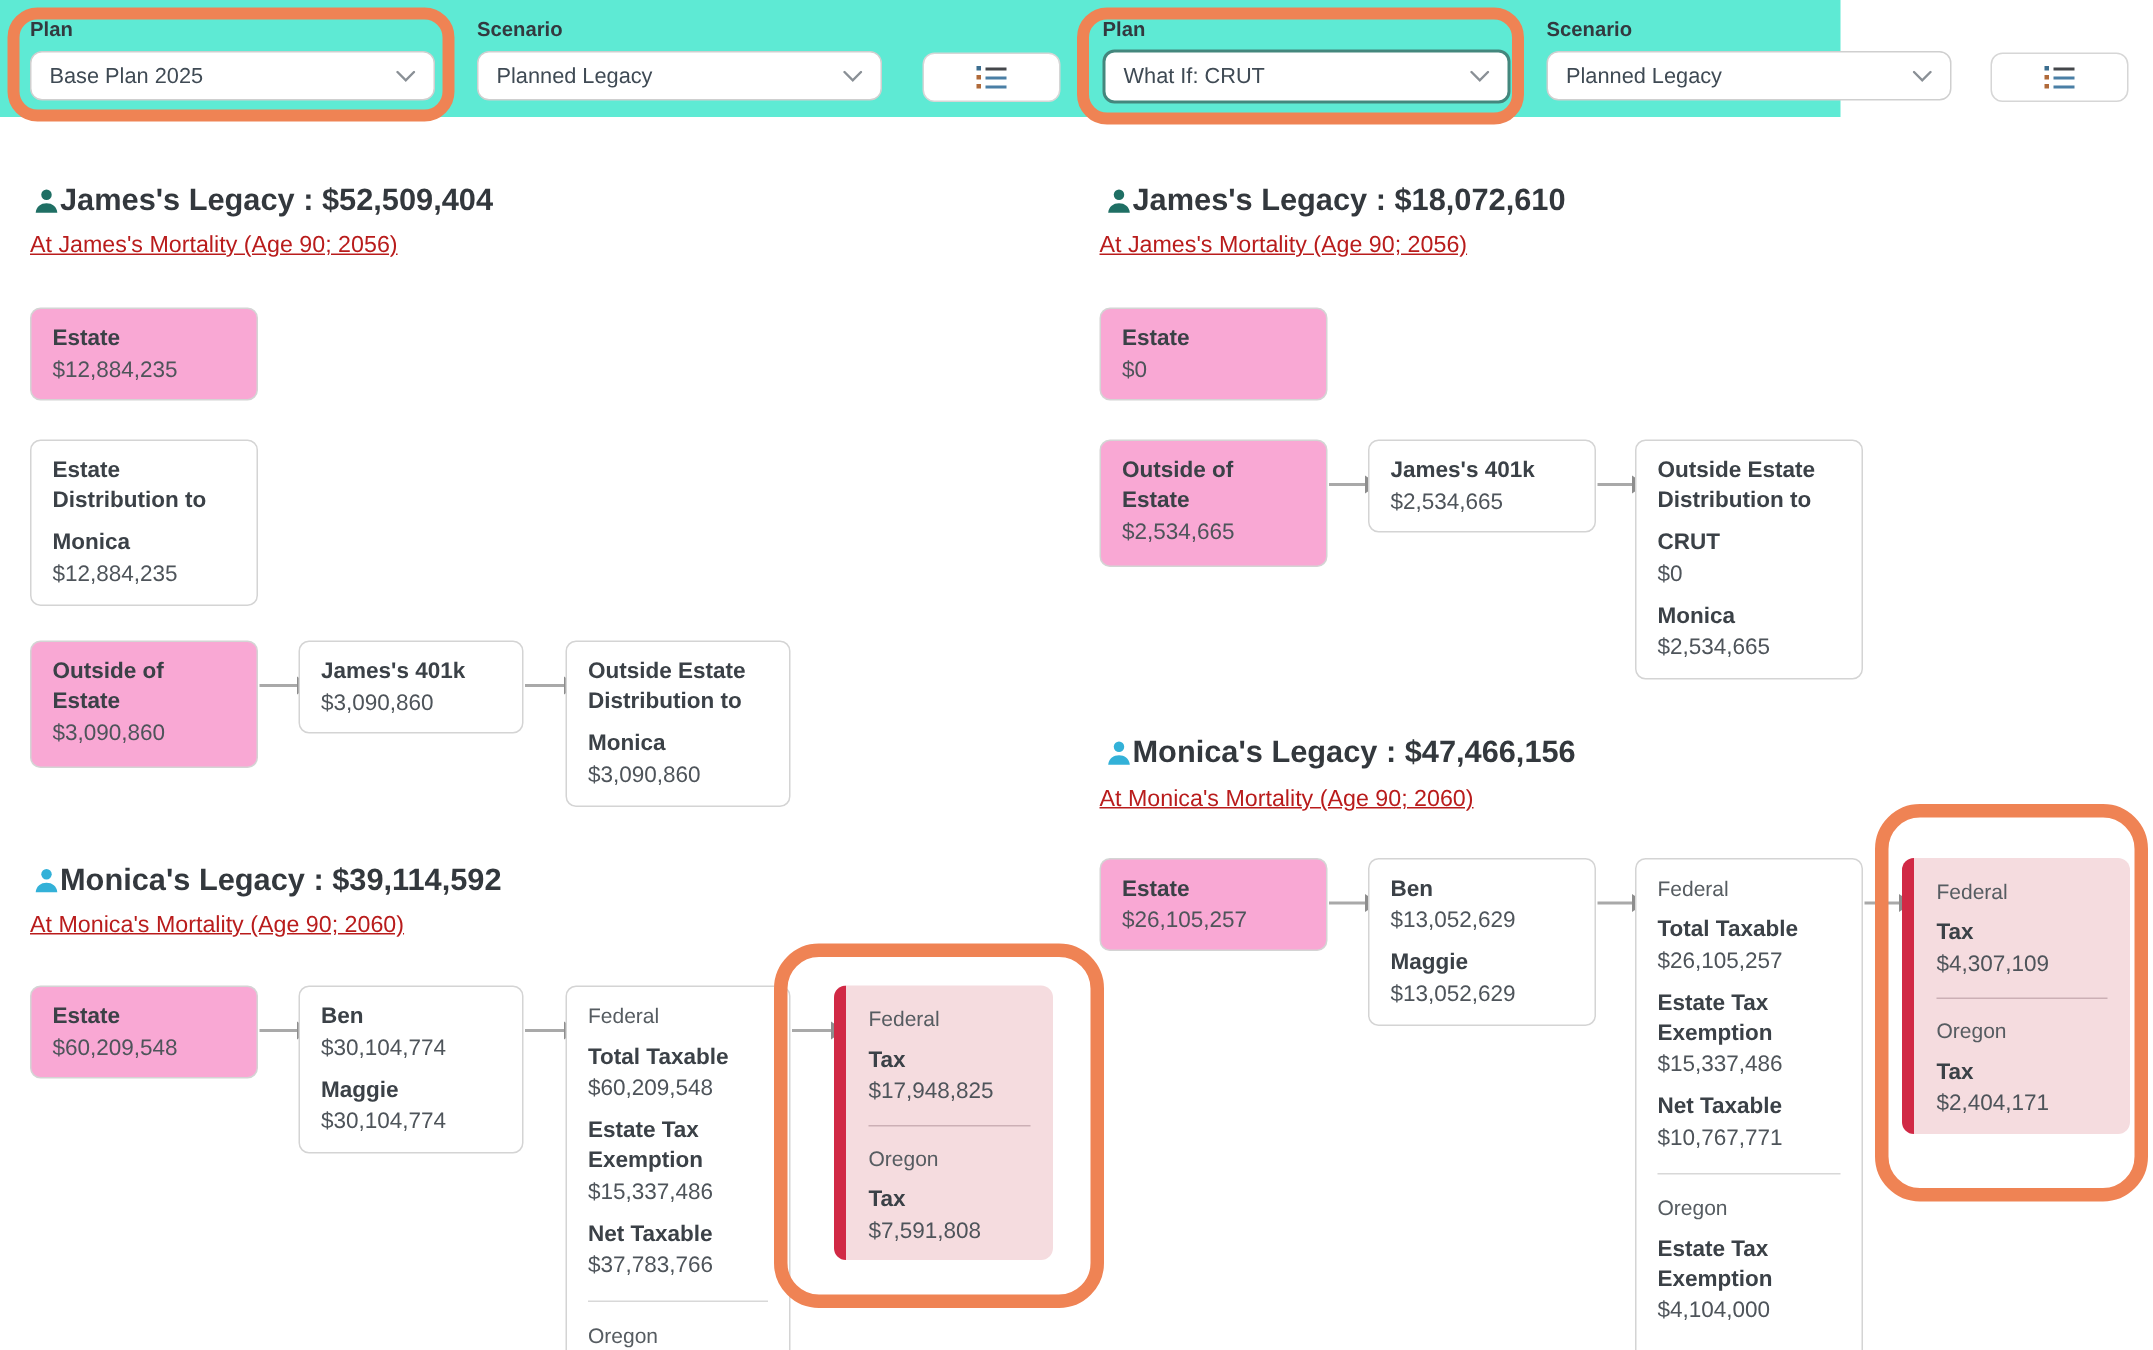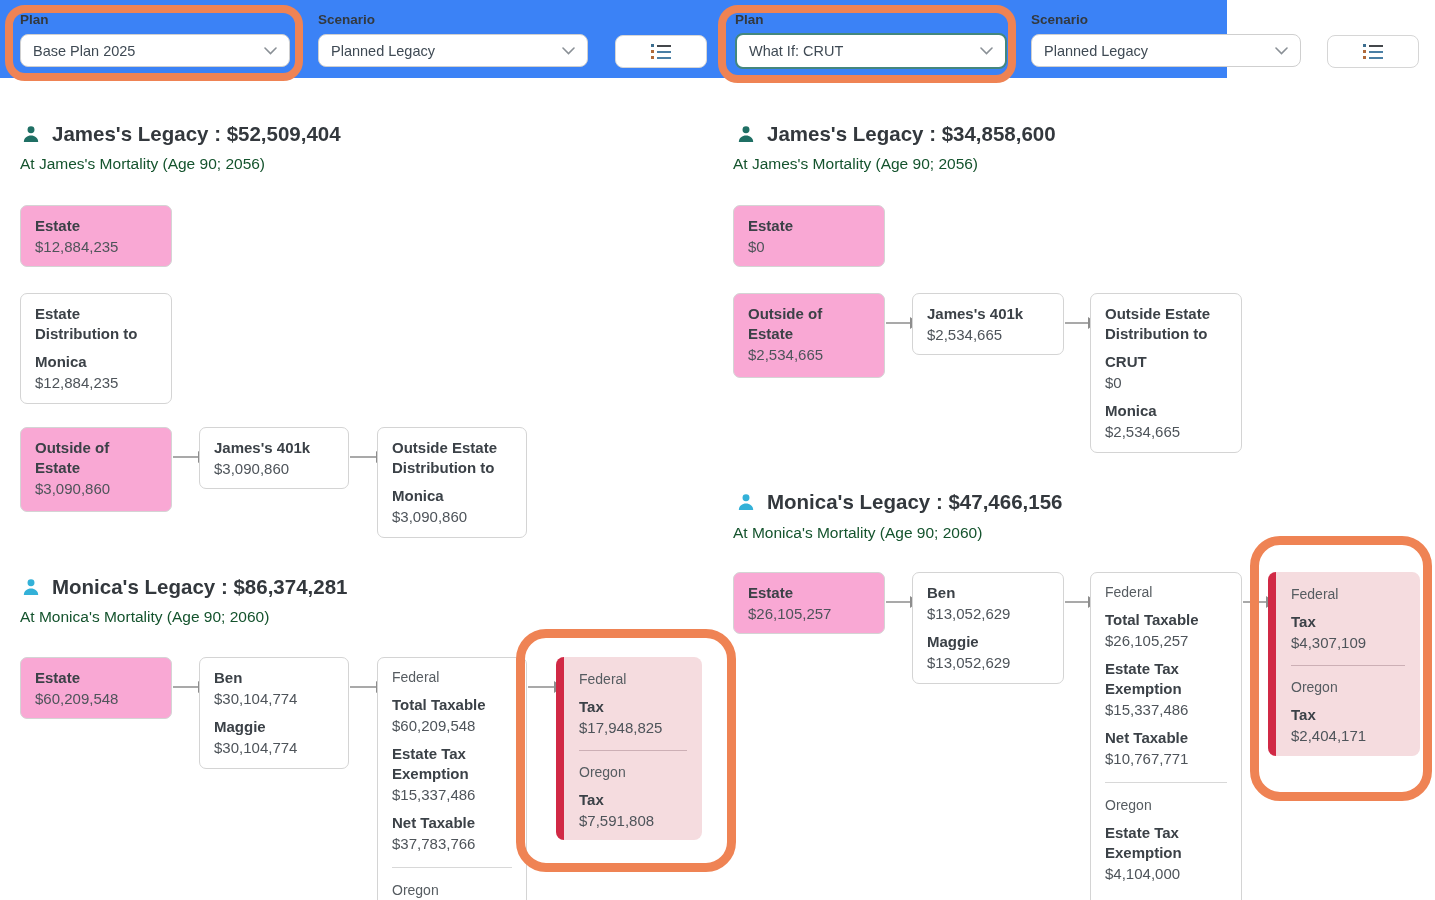--- a/index.html
+++ b/index.html
@@ -1,41 +1,41 @@
 <!DOCTYPE html>
 <html><head>
 <meta charset="utf-8">
 <style>
   * { margin:0; padding:0; box-sizing:border-box; }
   html,body { width:1435px; height:900px; overflow:hidden; background:#fff;
     font-family:"Liberation Sans", sans-serif; color:#3d4349; }
 
   
-  .topbar { position:absolute; left:0; top:0; width:1227px; height:78px; background:#3b82f6; }
+  .topbar { position:absolute; left:0; top:0; width:1227px; height:78px; background:#5eead4; }
   .field { position:absolute; top:12px; }
   .field-label { font-size:13.5px; font-weight:700; color:#33393f; margin-bottom:7px; }
   .select { background:#fff; border:1px solid #cfcfcf; border-radius:8px; height:33px;
     display:flex; align-items:center; justify-content:space-between; padding:0 12px;
     font-size:14.5px; color:#3f4a54; cursor:pointer; }
   .select.active { border:2px solid #44877d; height:36px; margin-top:-1px; }
   .icon-btn { position:absolute; top:35px; width:92px; height:33px; background:#fff;
     border:1px solid #d6d6d6; border-radius:8px; display:flex; align-items:center;
     justify-content:center; cursor:pointer; }
   .list-glyph { display:flex; flex-direction:column; gap:3px; }
   .list-glyph .row { display:flex; align-items:center; gap:3px; }
   .list-glyph .dot { width:3px; height:3px; background:#b06a3a; }
   .list-glyph .bar { width:14px; height:2px; background:#44474b; }
   .list-glyph .row:nth-child(2) .bar, .list-glyph .row:nth-child(3) .bar { background:#4a7fa5; }
   .list-glyph .row:nth-child(1) .dot { background:#3c6e8f; }
 
   
-  .legacy-header { position:absolute; display:flex; align-items:center; gap:12px; }
+  .legacy-header { position:absolute; display:flex; align-items:center; }
   .person { width:18px; height:18px; display:inline-block; }
   .legacy-title { font-size:20.5px; font-weight:700; color:#33383d; }
-  .legacy-sub { position:absolute; font-size:15.5px; color:#14532d; }
+  .legacy-sub { position:absolute; font-size:15.5px; color:#b91c1c;text-decoration:underline; }
 
   
   .node { position:absolute; background:#fff; border:1px solid #d4d4d4; border-radius:7px;
     padding:10px 14px; font-size:15px; cursor:pointer; }
   .node.gray { background:#f9a8d4; }
   .node .lbl { font-weight:700; color:#3b4147; line-height:20px; }
   .node .val { color:#4e545a; line-height:21px; }
   .node .entry { margin-top:8px; }
   .node .entry:first-child { margin-top:0; }
   .node .sec { font-size:14px; color:#565c61; line-height:19px; margin-bottom:7px; }
@@ -176,21 +176,21 @@
     </div>
   </div>
 
   <div class="legacy-header" style="left:22px;top:575px;">
     <span class="person">
       <svg viewBox="0 0 16 16" width="18" height="18" fill="#33b1d8">
           <circle cx="8" cy="4.3" r="3.1"></circle>
           <path d="M1.6 15c.3-3.6 3-5.6 6.4-5.6s6.1 2 6.4 5.6z"></path>
         </svg>
     </span>
-    <span class="legacy-title">Monica's Legacy : $86,374,281</span>
+    <span class="legacy-title">Monica's Legacy : $39,114,592</span>
   </div>
   <div class="legacy-sub" style="left:20px;top:608px;">At Monica's Mortality (Age 90; 2060)</div>
 
   <div class="node gray" style="left:20px;top:657px;width:152px;height:62px;">
     <div class="lbl">Estate</div>
     <div class="val">$60,209,548</div>
   </div>
   <div class="arrow" style="left:173px;top:686px;width:26px;"></div>
   <div class="node" style="left:199px;top:657px;width:150px;">
     <div class="entry">
@@ -241,21 +241,21 @@
 
 <section>
 
   <div class="legacy-header" style="left:737px;top:122px;">
     <span class="person">
       <svg viewBox="0 0 16 16" width="18" height="18" fill="#1f6f64">
           <circle cx="8" cy="4.3" r="3.1"></circle>
           <path d="M1.6 15c.3-3.6 3-5.6 6.4-5.6s6.1 2 6.4 5.6z"></path>
         </svg>
     </span>
-    <span class="legacy-title">James's Legacy : $34,858,600</span>
+    <span class="legacy-title">James's Legacy : $18,072,610</span>
   </div>
   <div class="legacy-sub" style="left:733px;top:155px;">At James's Mortality (Age 90; 2056)</div>
 
   <div class="node gray" style="left:733px;top:205px;width:152px;height:62px;">
     <div class="lbl">Estate</div>
     <div class="val">$0</div>
   </div>
 
   <div class="node gray" style="left:733px;top:293px;width:152px;height:85px;">
     <div class="lbl">Outside of Estate</div>

